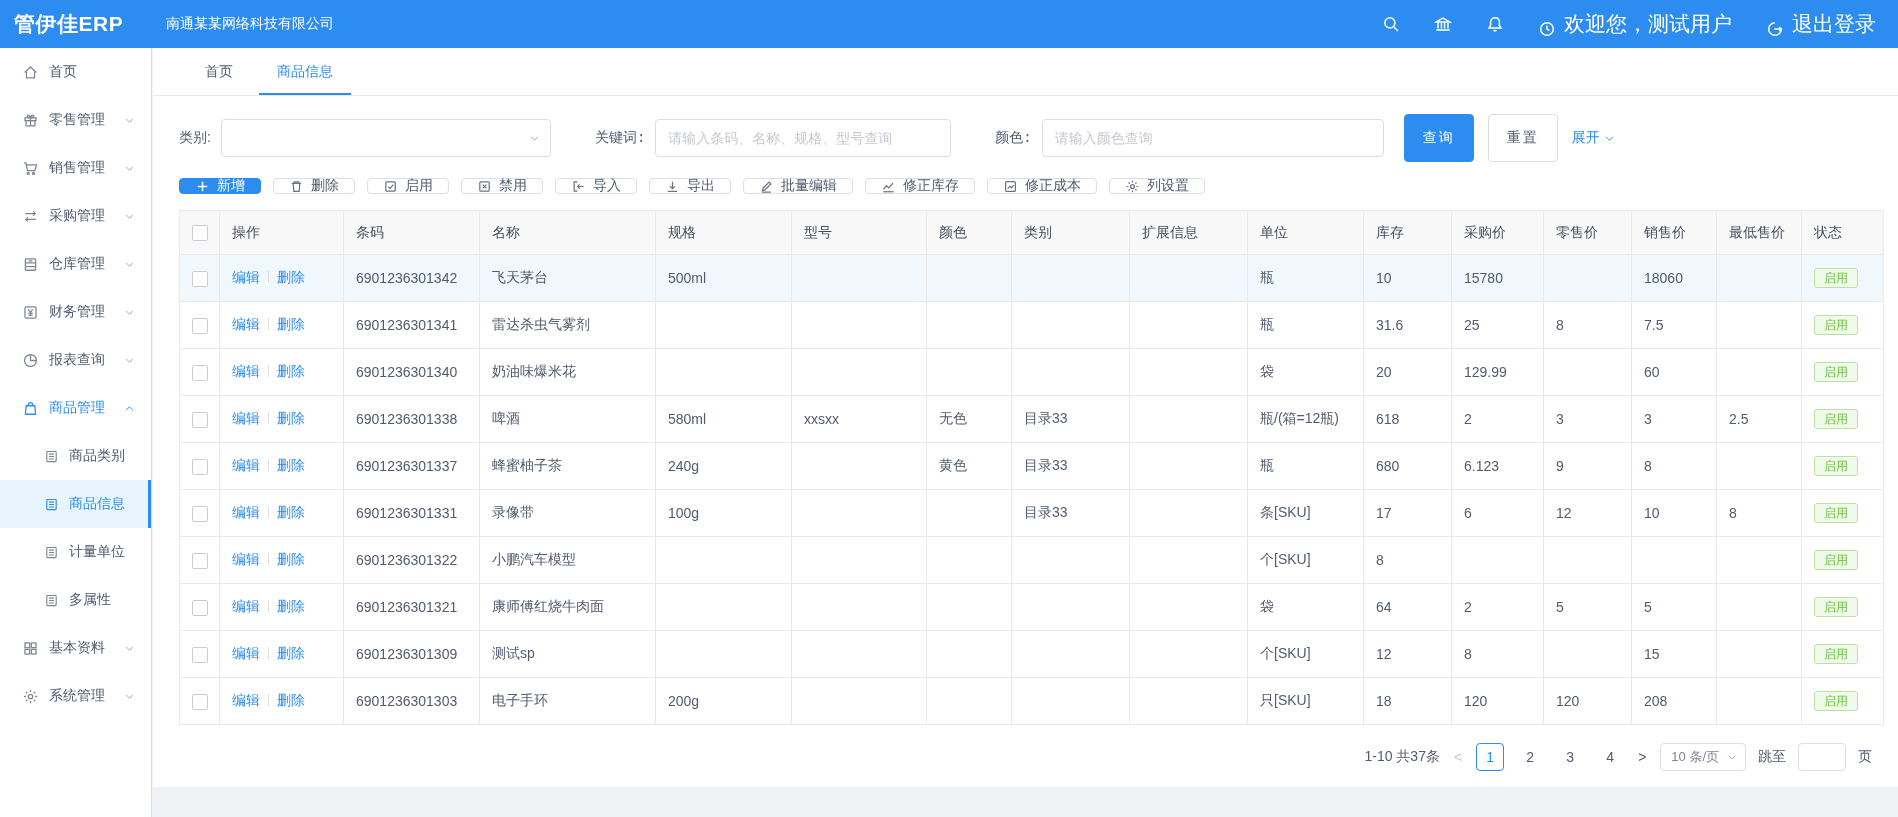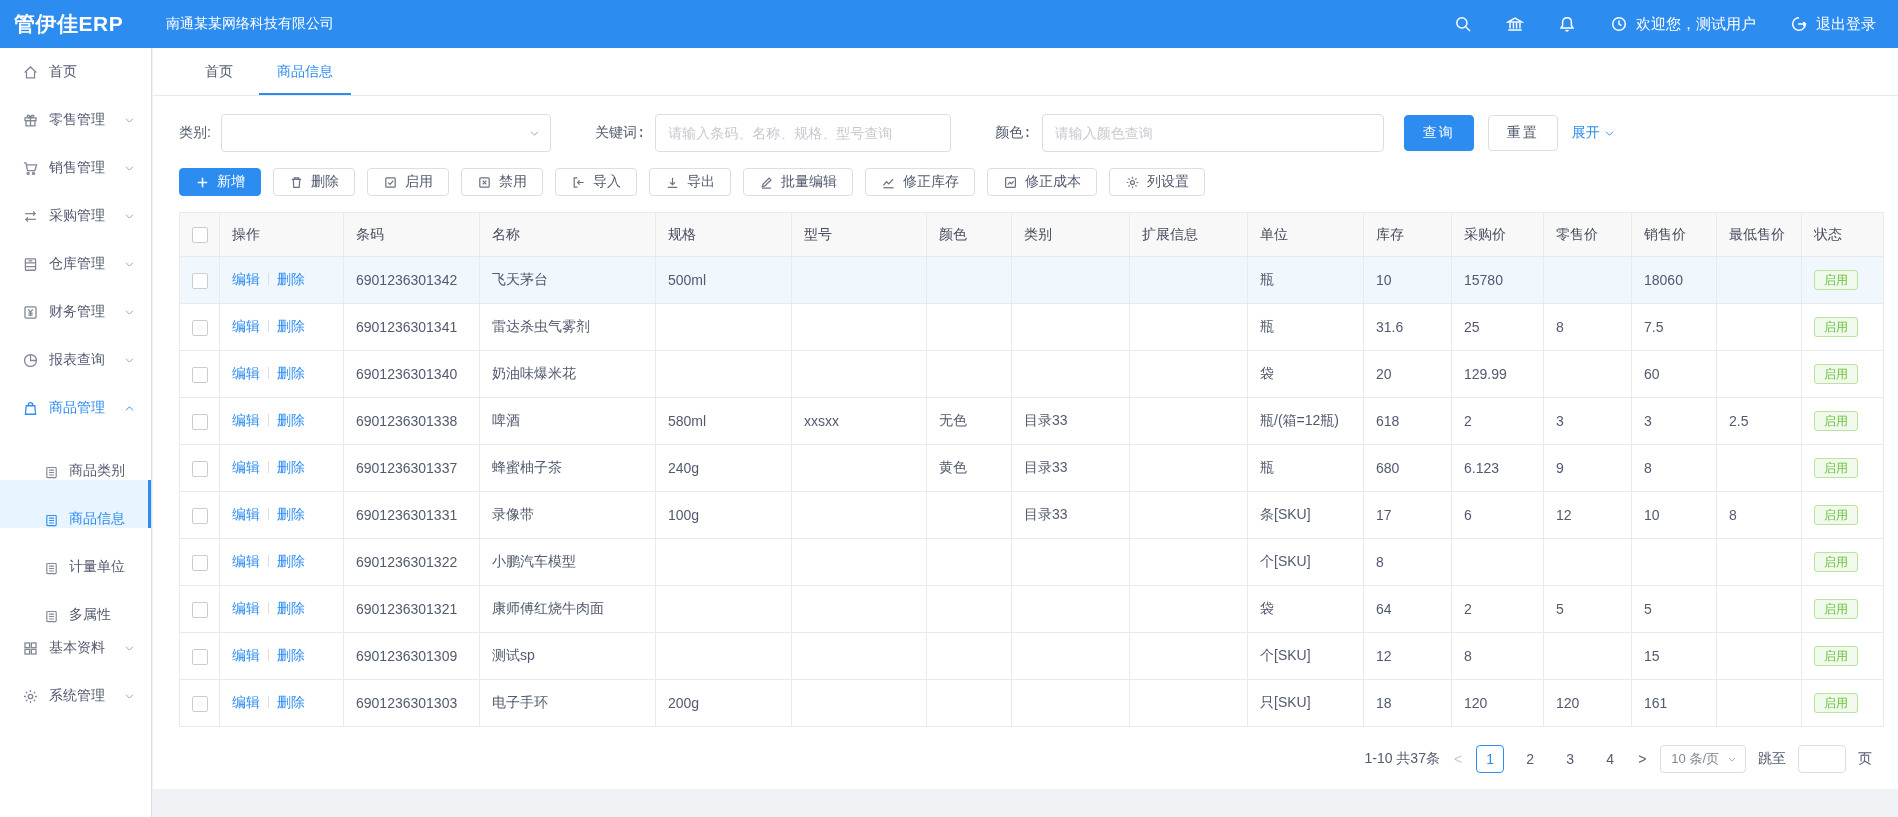--- a/index.html
+++ b/index.html
@@ -7,29 +7,29 @@
     font-family:"Liberation Sans","DejaVu Sans",sans-serif; }
 
   
   .top-header { position:absolute; top:0; left:0; width:1898px; height:48px;
     background:#2d8cf0; display:flex; align-items:center; color:#fff; z-index:10; }
   .logo { font-size:21px; font-weight:bold; padding:0 0 0 14px; width:152px; letter-spacing:.5px; }
   .company { font-size:14px; margin-left:14px; }
   .header-right { margin-left:auto; display:flex; align-items:center; gap:34px; padding-right:22px; }
   .hicon { width:18px; height:18px; display:inline-flex; cursor:pointer; }
   .hicon svg { width:18px; height:18px; stroke:#fff; fill:none; stroke-width:1.3; }
-  .h-group { display:flex; align-items:center; gap:8px; font-size:15px; cursor:pointer; }
+  .h-group { display:flex; align-items:flex-end; gap:8px; font-size:21px; cursor:pointer; }
 
   
   .sidebar { position:absolute; top:48px; left:0; width:152px; bottom:0; background:#fff;
     border-right:1px solid #dcdee2; }
   .side-item, .side-sub { height:48px; display:flex; align-items:center; cursor:pointer;
     font-size:14px; color:#515a6e; position:relative; }
   .side-item { padding-left:22px; }
-  .side-sub { padding-left:44px;align-items:flex-end; }
+  .side-sub { padding-left:44px; }
   .s-icon { width:17px; height:17px; display:inline-flex; color:#808695; flex:none; }
   .s-icon svg { width:17px; height:17px; stroke:currentColor; fill:none; stroke-width:1.2; }
   .side-sub .s-icon { width:15px; height:15px; }
   .side-sub .s-icon svg { width:15px; height:15px; }
   .s-label { margin-left:10px; white-space:nowrap; }
   .chev { margin-left:auto; margin-right:16px; width:11px; height:11px; display:inline-flex; color:#9aa1ad; }
   .chev svg { width:11px; height:11px; stroke:currentColor; fill:none; stroke-width:1.4; }
   .side-item.active { color:#2d8cf0; }
   .side-item.active .s-icon, .side-item.active .chev { color:#2d8cf0; }
   .side-sub.selected { background:#e8f4ff; color:#2d8cf0; border-right:3px solid #2d8cf0; }
@@ -51,31 +51,31 @@
   .filters { display:flex; align-items:center; }
   .f-label { font-size:14px; color:#515a6e; margin-right:10px; white-space:nowrap; }
   .f-select { width:330px; height:38px; border:1px solid #dcdee2; border-radius:4px;
     background:#fff; display:flex; align-items:center; justify-content:flex-end;
     padding-right:10px; cursor:pointer; }
   .f-select .chev { margin:0; }
   .f-input { height:38px; border:1px solid #dcdee2; border-radius:4px; padding:0 12px;
     font-size:14px; color:#515a6e; outline:none; font-family:inherit; }
   .f-input::placeholder { color:#c5c8ce; }
   .ml44 { margin-left:44px;font-family:Liberation Mono, monospace; } .ml20 { margin-left:20px; }
-  .btn { height:36px; border-radius:4px; font-size:14px; cursor:pointer;
+  .btn { height:48px; border-radius:4px; font-size:14px; cursor:pointer;
     display:inline-flex; align-items:center; justify-content:center; padding:0 18px;
     border:1px solid #dcdee2; background:#fff; color:#515a6e; font-family:inherit; letter-spacing:2px;}
   .btn.primary { background:#2d8cf0; border-color:#2d8cf0; color:#fff; }
   .expand-link { margin-left:14px; color:#2d8cf0; font-size:14px; cursor:pointer;
     display:inline-flex; align-items:center; gap:4px; }
   .expand-link .chev { margin:0; color:#2d8cf0; }
 
   
   .toolbar { display:flex; align-items:center; gap:12px; margin-top:16px; }
-  .tbtn { height:28px; border:1px solid #dcdee2; border-radius:4px; background:#fff;
+  .tbtn { height:16px; border:1px solid #dcdee2; border-radius:4px; background:#fff;
     color:#515a6e; font-size:14px; display:inline-flex; align-items:center; gap:7px;
     padding:0 15px; cursor:pointer; font-family:inherit; }
   .tbtn svg { width:15px; height:15px; stroke:#6b7280; fill:none; stroke-width:1.3; }
   .tbtn.primary { background:#2d8cf0; border-color:#2d8cf0; color:#fff; }
   .tbtn.primary svg { stroke:#fff; stroke-width:1.6; }
 
   
   table { width:100%; border-collapse:collapse; table-layout:fixed; margin-top:16px; }
   th,td { border:1px solid #e8eaec; font-size:14px; font-weight:normal; text-align:left;
     padding:0 12px; white-space:nowrap; overflow:hidden; }
@@ -668,21 +668,21 @@
               <td>电子手环</td>
               <td>200g</td>
               <td></td>
               <td></td>
               <td></td>
               <td></td>
               <td>只[SKU]</td>
               <td>18</td>
               <td>120</td>
               <td>120</td>
-              <td>161</td>
+              <td>208</td>
               <td></td>
               <td><span class="badge">启用</span></td>
             </tr>
           </tbody>
       </table>
 
       <div class="pagination" id="pagination">
           <span>1-10 共37条</span>
           <span class="pg-arrow disabled">&lt;</span>
           <span class="pg-num active">1</span>

